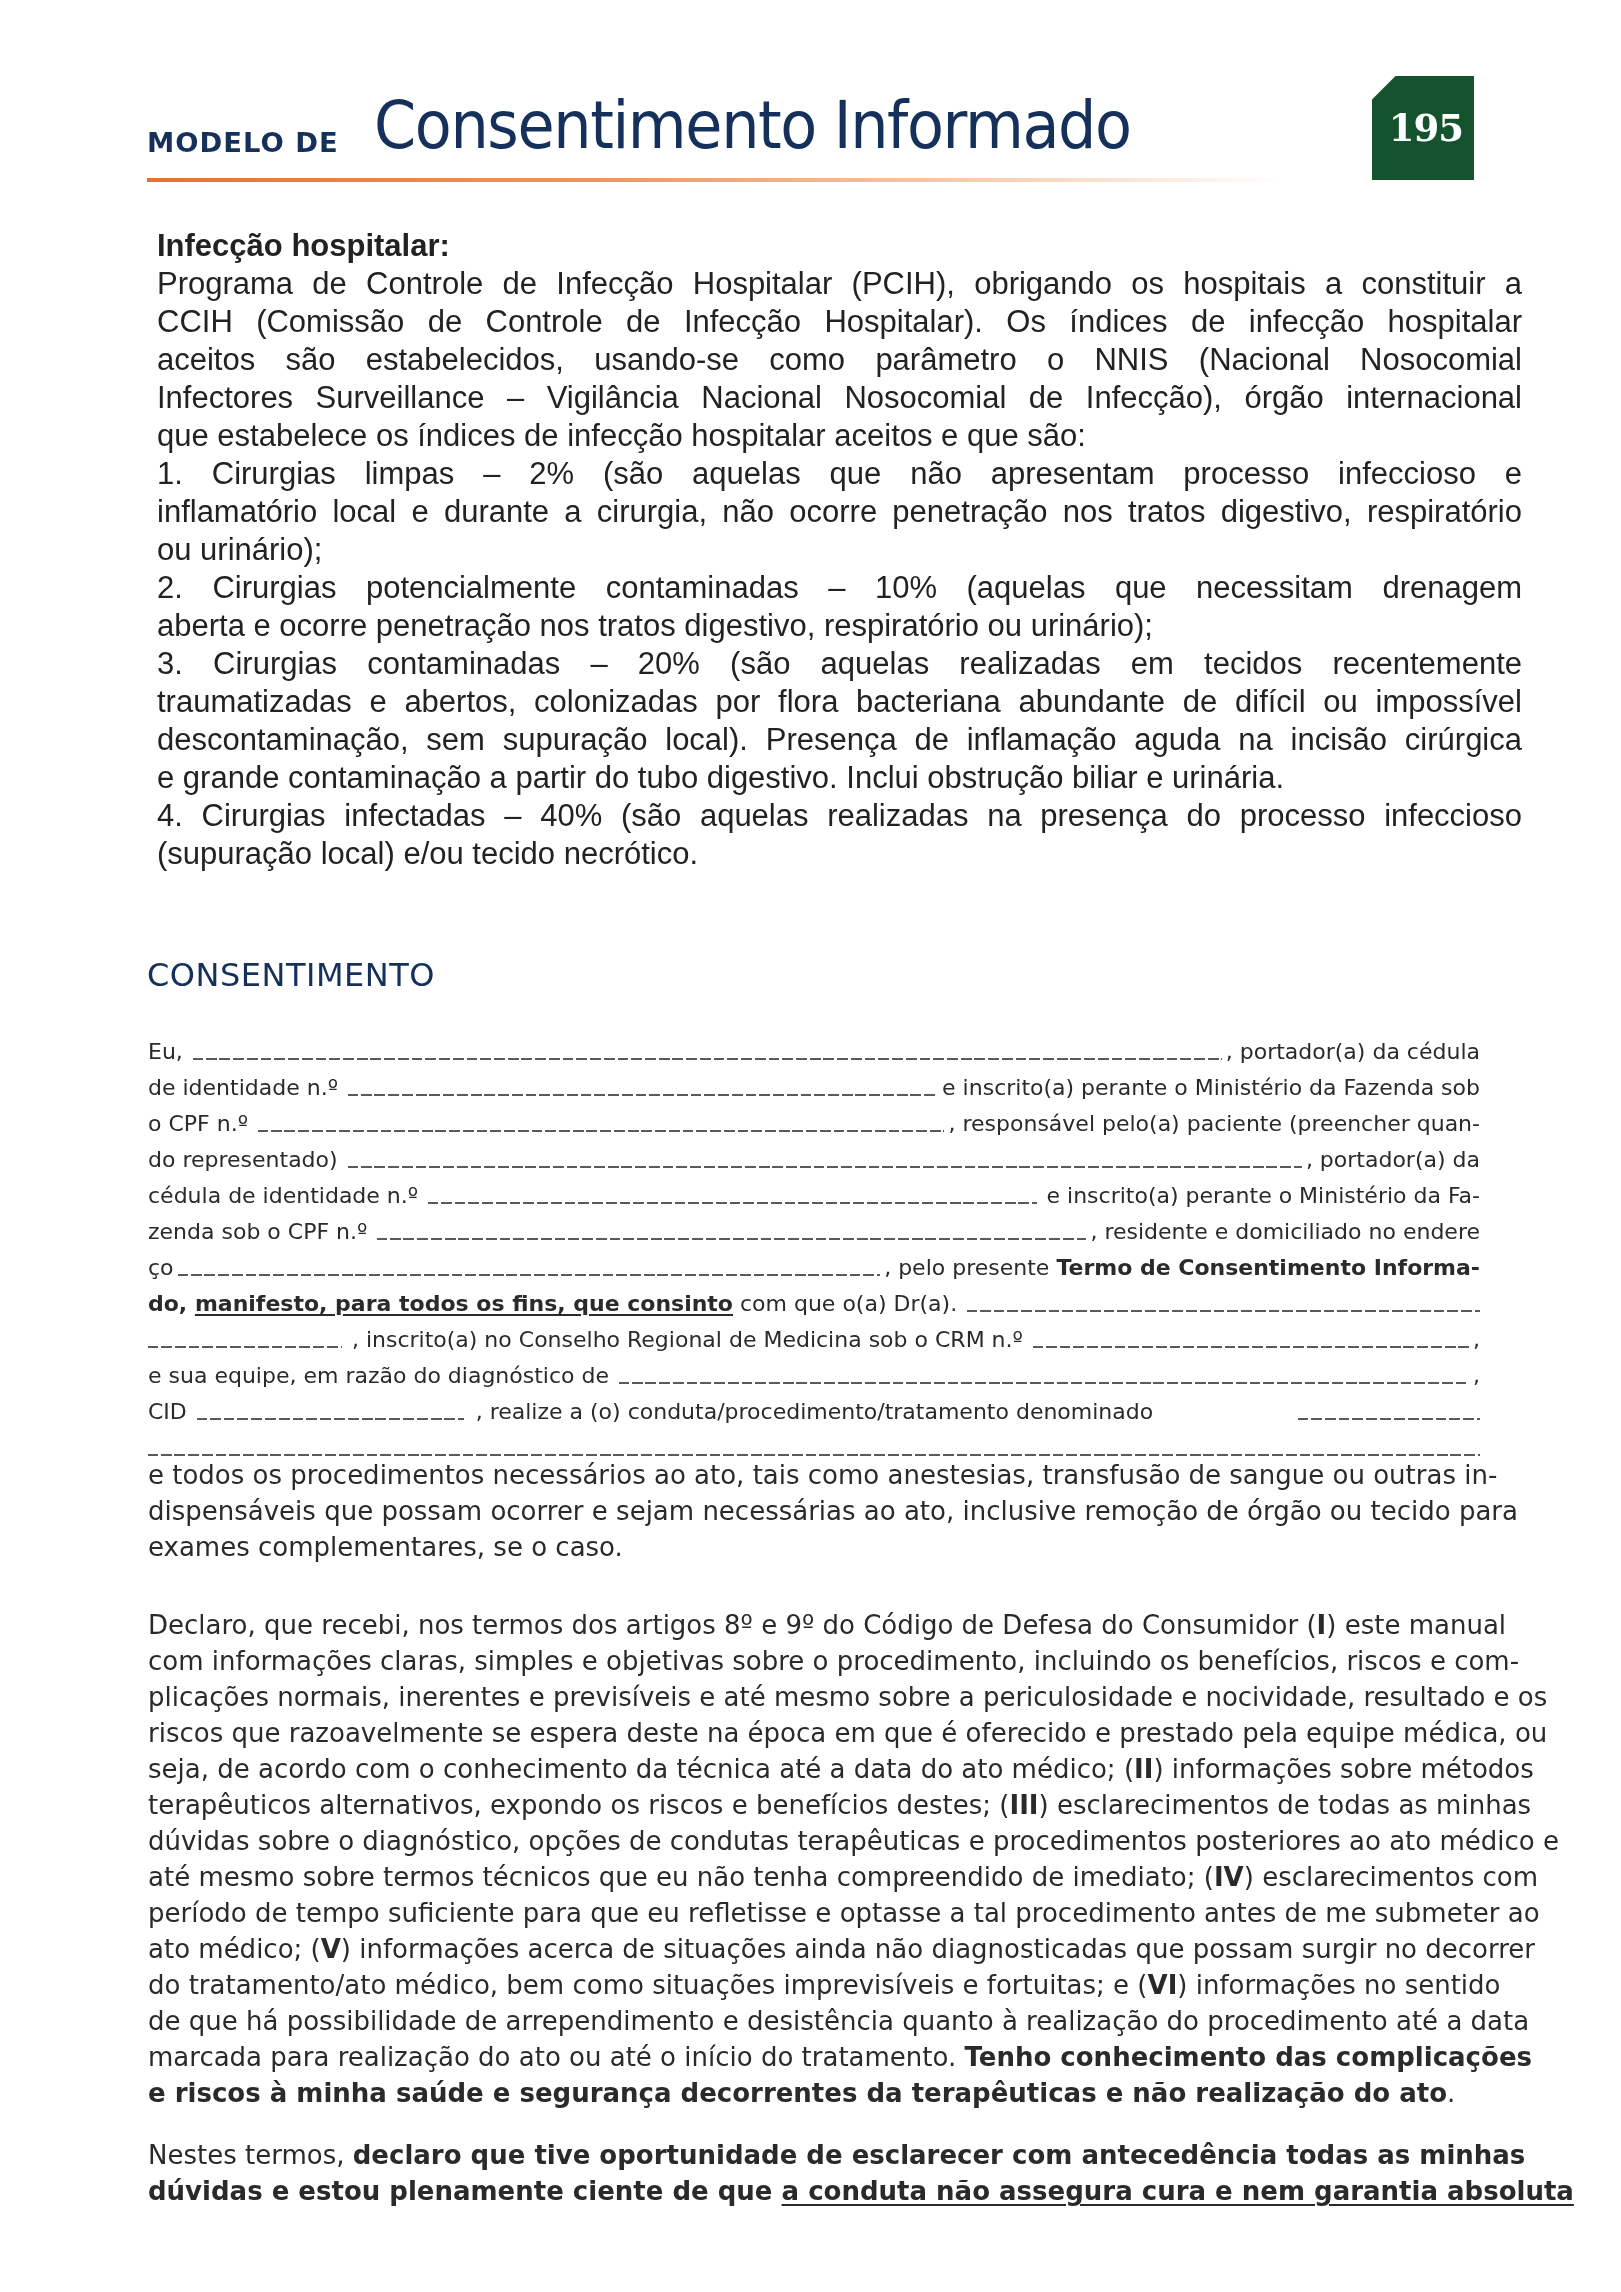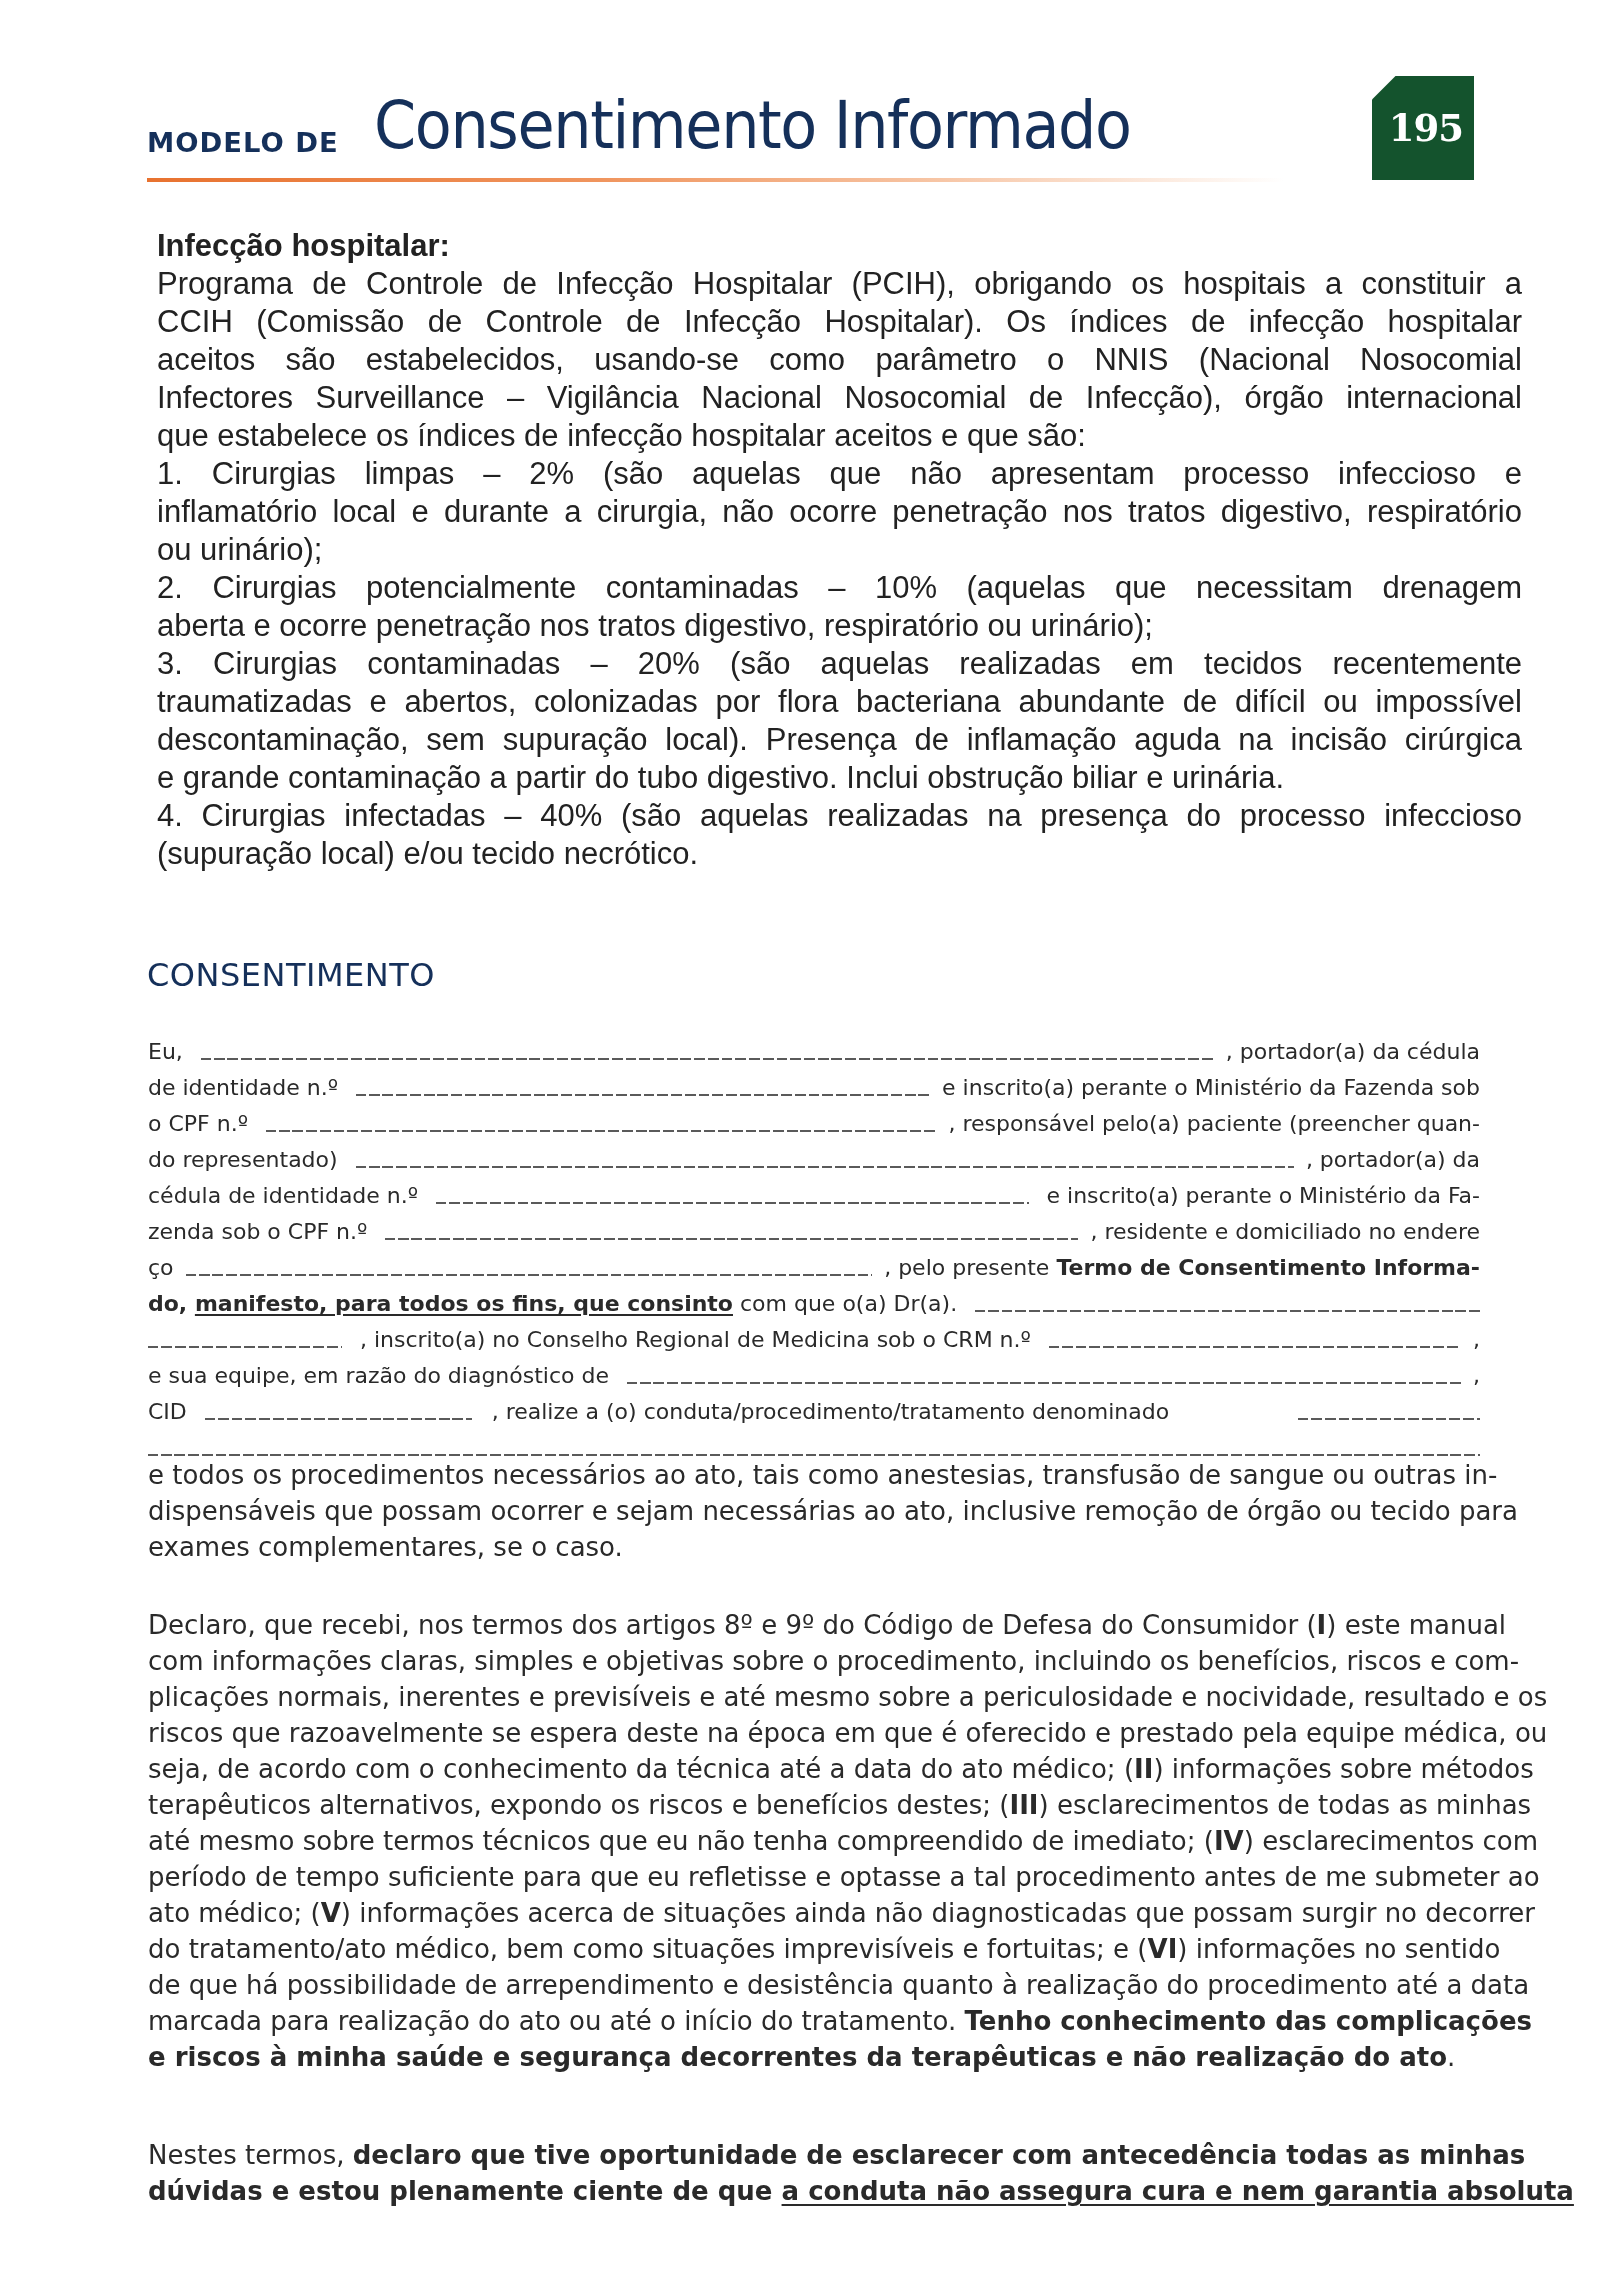--- a/index.html
+++ b/index.html
@@ -49,21 +49,21 @@
     position: absolute; left: 147px; top: 956px;
     font-family: "DejaVu Sans", sans-serif; font-size: 32px; color: #15305a; letter-spacing: 0.5px;
   }
   .consent {
     position: absolute; left: 148px; top: 1034px; width: 1332px;
     font-family: "DejaVu Sans", sans-serif; font-size: 22px; color: #2a2a2a;
     line-height: 36px;
   }
   .consent .line {
     display: flex; align-items: baseline; justify-content: space-between;
-    height: 36px; white-space: nowrap; gap: 12px;
+    height: 36px; white-space: nowrap; gap: 4px;
   }
   .consent .seg { white-space: pre; }
   .consent .blank {
     flex: 1 1 auto; height: 2px; border-bottom: 2px dashed #5a5a5a;
     margin: 0 5.9px; align-self: flex-end; margin-bottom: 9.8px; min-width: 19.6px;
     border-image: repeating-linear-gradient(to right, #5a5a5a 0 10.8px, transparent 10.8px 13.7px) 1;
   }
   .consent .blank.tight-left { margin-left: 0; }
   .consent .blank.tight-right { margin-right: 0; }
   .consent b { font-weight: bold; }
@@ -187,20 +187,21 @@
   <span class="line last">exames complementares, se o caso.</span>
 </div>
 
 <div class="para p2">
   <span class="line"><span>Declaro, que recebi, nos termos dos artigos 8º e 9º do Código de Defesa do Consumidor (</span><b>I</b><span>) este manual</span></span>
   <span class="line">com informações claras, simples e objetivas sobre o procedimento, incluindo os benefícios, riscos e com-</span>
   <span class="line">plicações normais, inerentes e previsíveis e até mesmo sobre a periculosidade e nocividade, resultado e os</span>
   <span class="line">riscos que razoavelmente se espera deste na época em que é oferecido e prestado pela equipe médica, ou</span>
   <span class="line"><span>seja, de acordo com o conhecimento da técnica até a data do ato médico; (</span><b>II</b><span>) informações  sobre métodos</span></span>
   <span class="line"><span>terapêuticos alternativos, expondo os riscos e benefícios destes; (</span><b>III</b><span>) esclarecimentos de todas as minhas</span></span>
+  <span class="line">dúvidas sobre o diagnóstico, opções de condutas terapêuticas e procedimentos posteriores ao ato médico e</span>
   <span class="line"><span>até mesmo sobre termos técnicos que eu não tenha compreendido de imediato; (</span><b>IV</b><span>) esclarecimentos com</span></span>
   <span class="line">período de tempo suficiente para que eu refletisse e optasse a tal procedimento antes de me submeter ao</span>
   <span class="line"><span>ato médico; (</span><b>V</b><span>) informações acerca de situações ainda não diagnosticadas que possam surgir no decorrer</span></span>
   <span class="line"><span>do tratamento/ato médico, bem como situações imprevisíveis e fortuitas; e (</span><b>VI</b><span>) informações no sentido</span></span>
   <span class="line">de que há possibilidade de arrependimento e desistência quanto à realização do procedimento até a data</span>
   <span class="line"><span>marcada para realização do ato ou até o início do tratamento. </span><b>Tenho conhecimento das complicações</b></span>
   <span class="line last"><b>e riscos à minha saúde e segurança decorrentes da terapêuticas e não realização do ato</b><span>.</span></span>
 </div>
 
 <div class="para p3">

